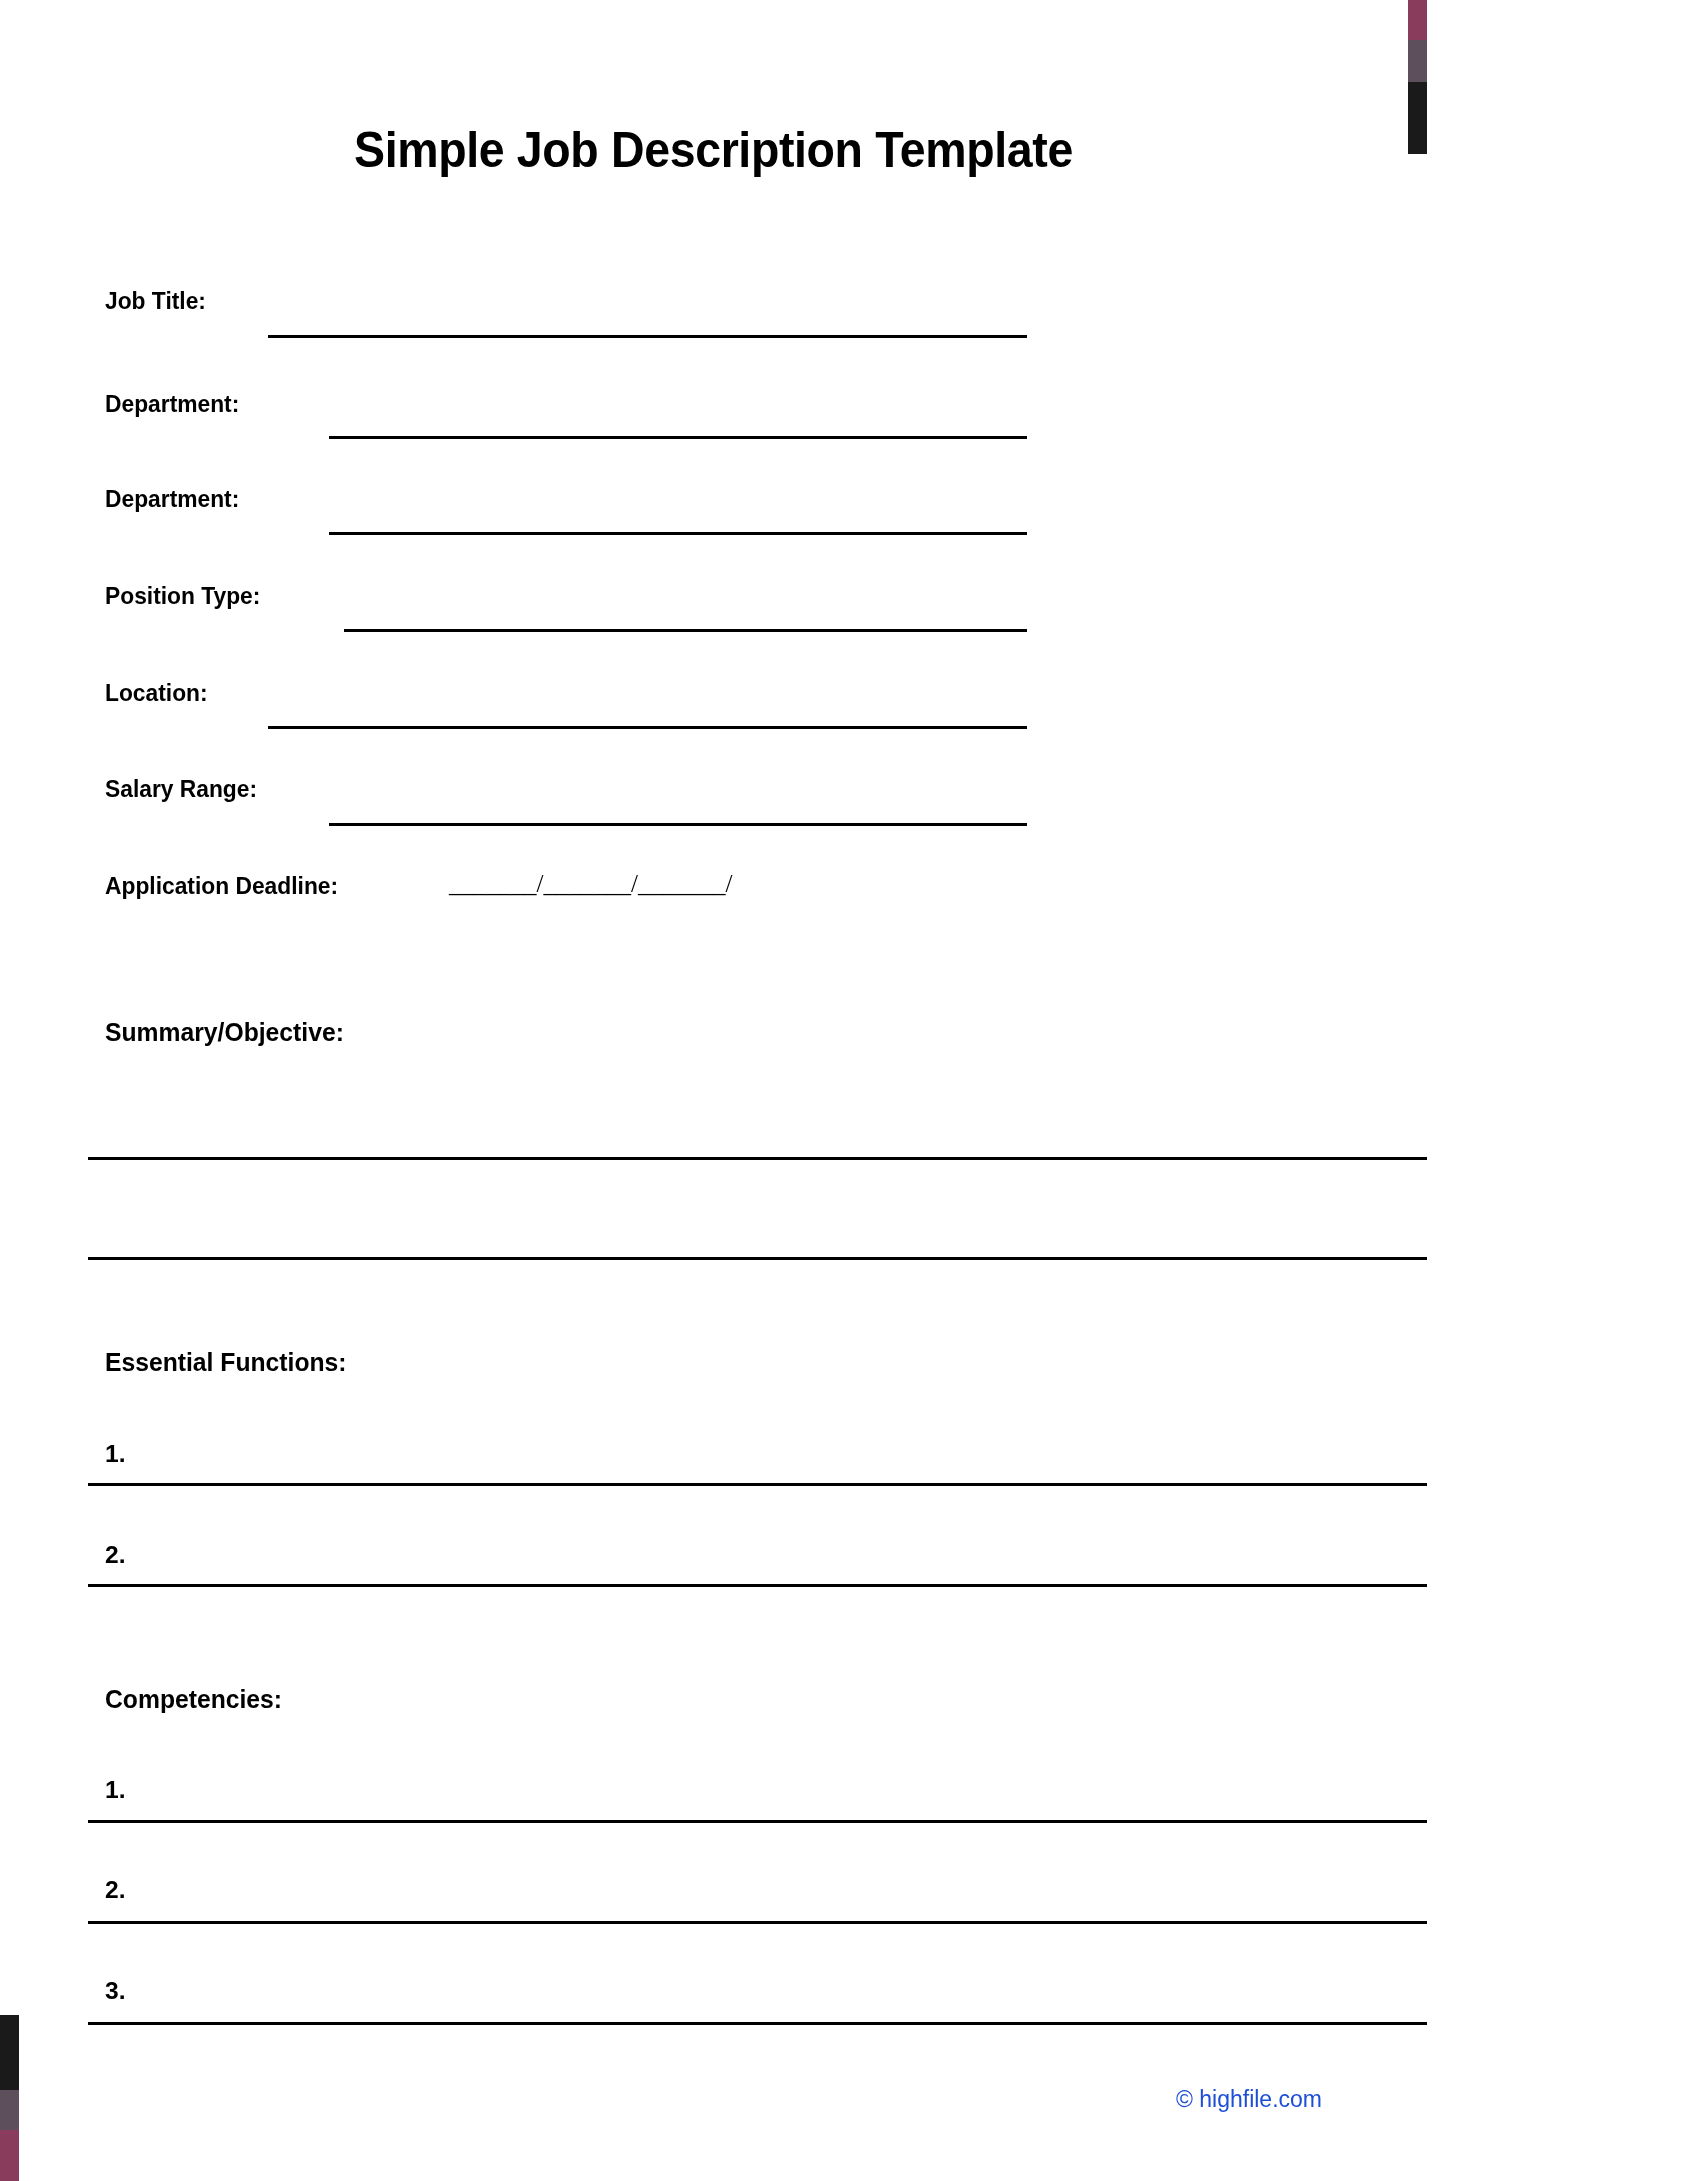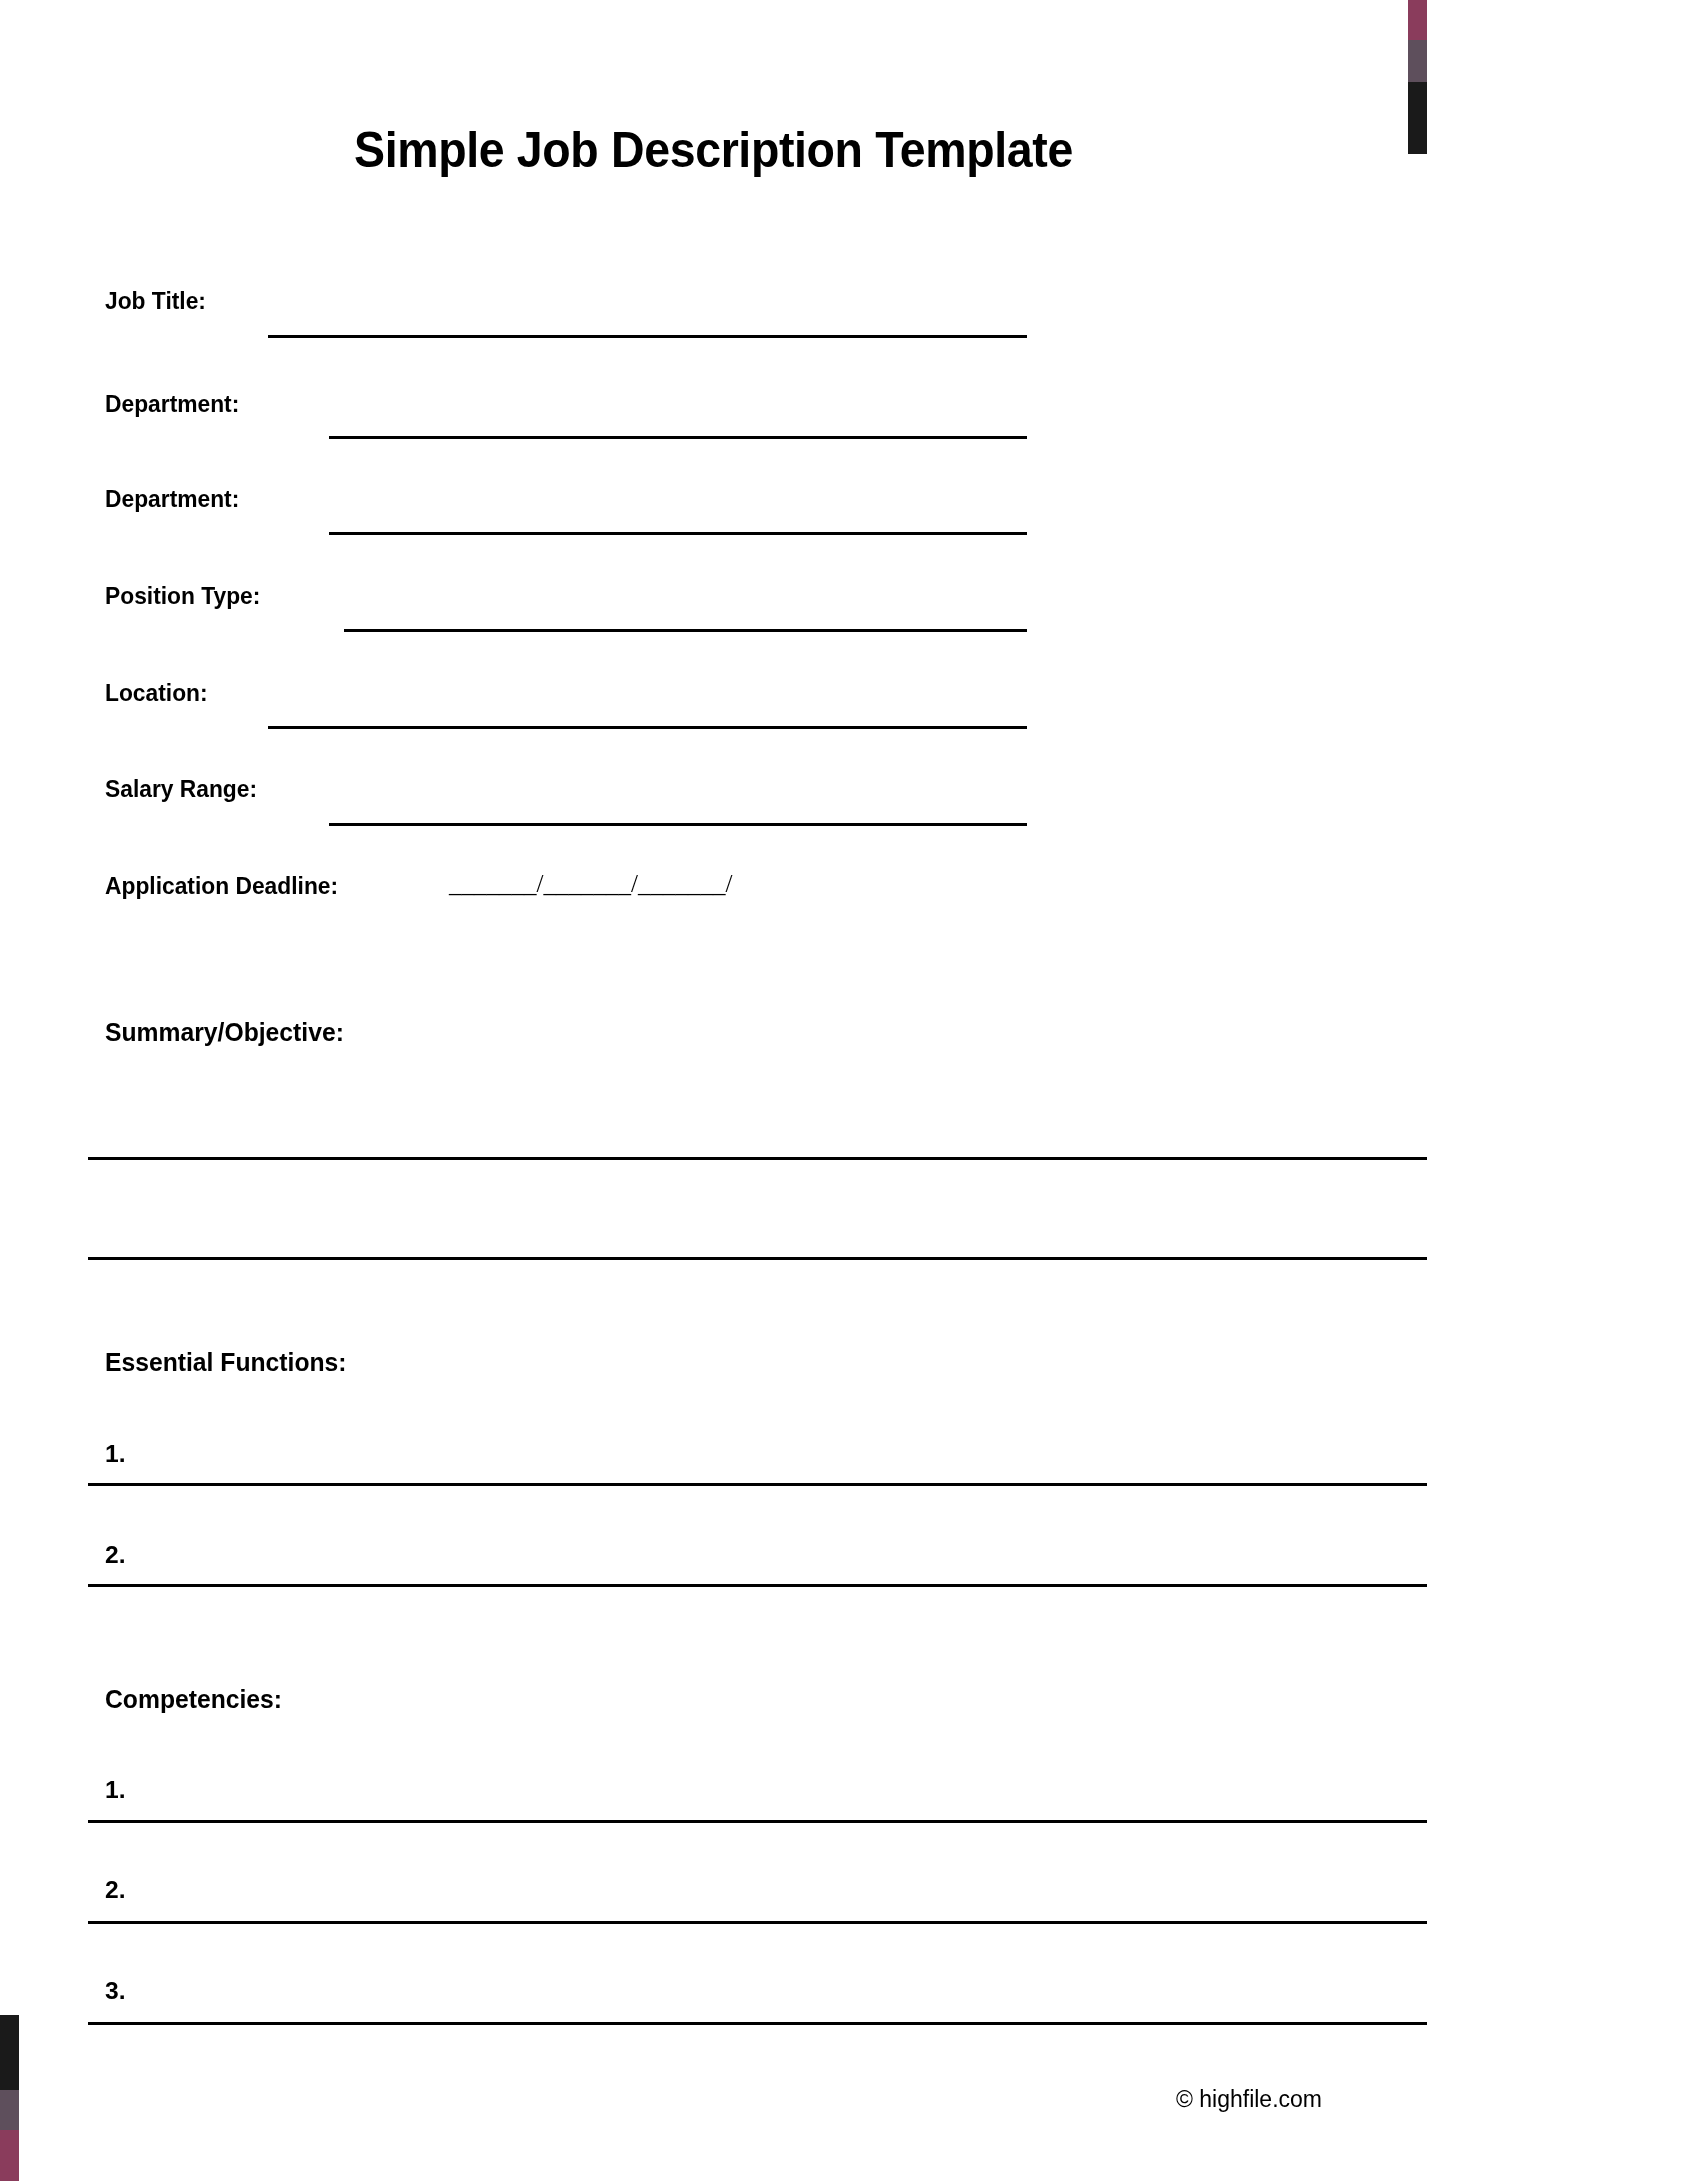--- a/index.html
+++ b/index.html
@@ -125,21 +125,21 @@
     white-space: nowrap;
     font-family: "Liberation Serif", serif;
   }
 
   
   .watermark {
     position: absolute;
     right: 105px;
     bottom: 68px;
     font-size: 23px;
-    color: #000000;
+    color: #1d4ed8;
     font-family: "Liberation Sans", sans-serif;
     white-space: nowrap;
   }
 </style>
 </head>
 <body>
 
 <div class="page">
 
   <div class="corner-marks top-right">

